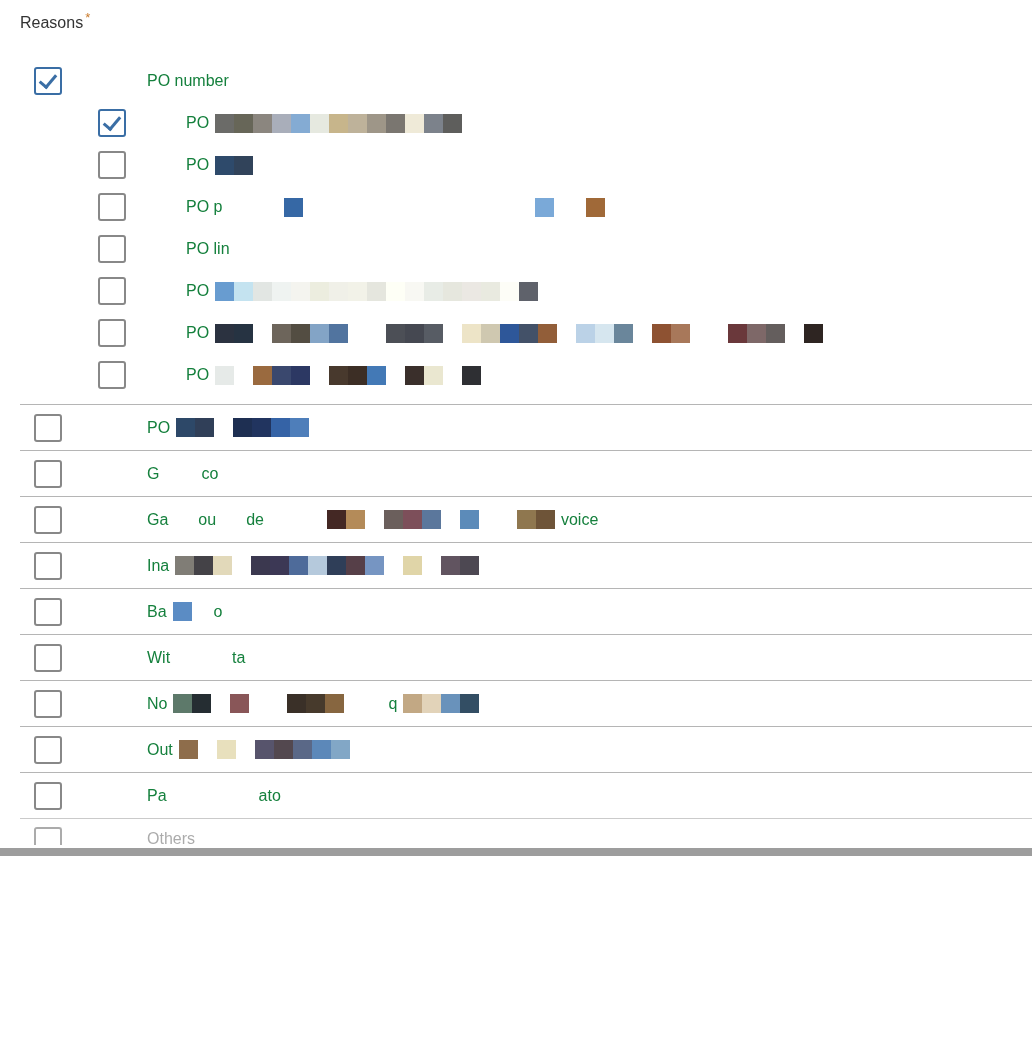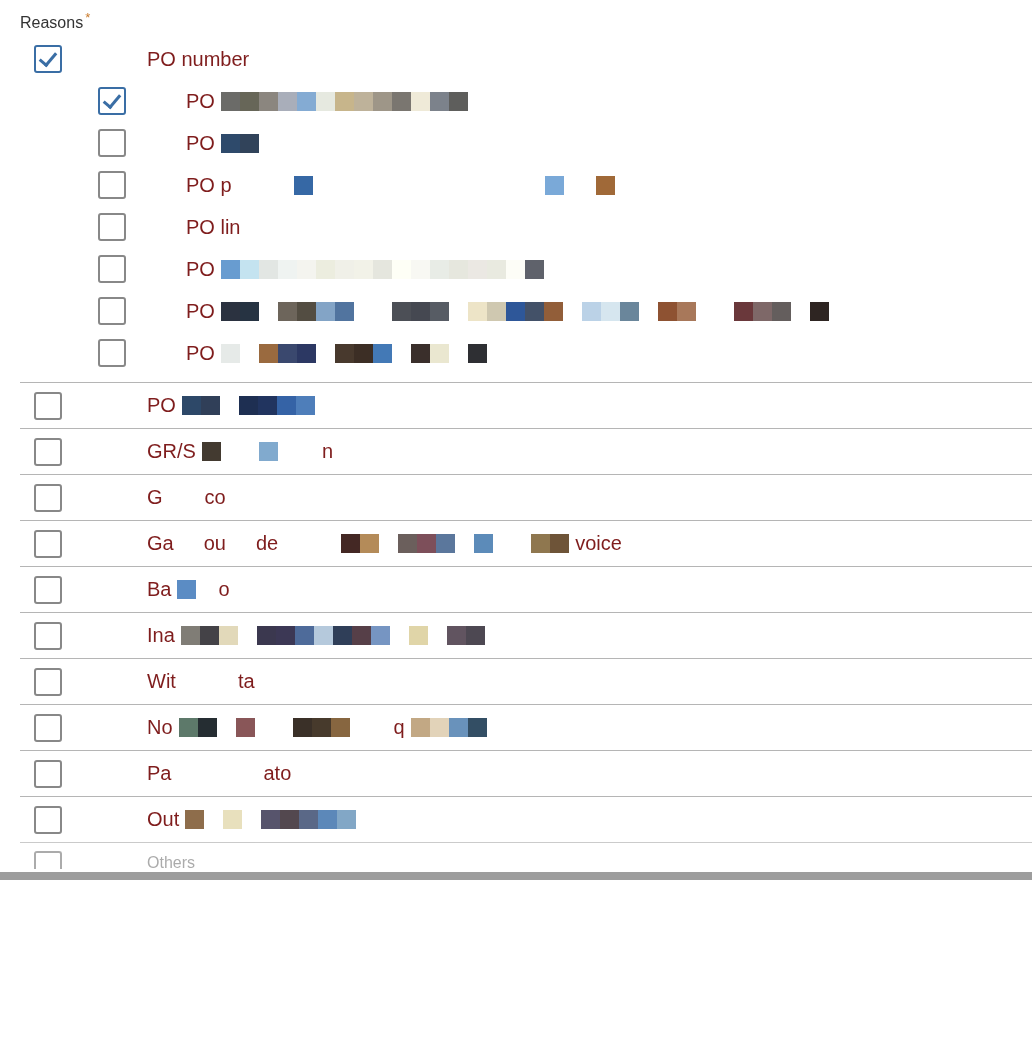--- a/index.html
+++ b/index.html
@@ -8,21 +8,21 @@
       padding: 10px 0 0 20px;
       font-family: Arial, Helvetica, sans-serif;
       font-size: 15px;
       color: #333;
       background: #fff;
       width: 1032px;
     }
     .section-label {
       color: #333;
       font-size: 16px;
-      margin-bottom: 6px;
+      margin-bottom: 28px;
     }
     .required-star {
       color: #c97a2b;
       font-size: 13px;
       margin-left: 2px;
       vertical-align: super;
     }
     .row {
       display: flex;
       align-items: center;
@@ -59,22 +59,22 @@
       width: 7px;
       height: 14px;
       border: solid #3a6ea5;
       border-width: 0 3px 3px 0;
       transform: rotate(40deg);
     }
     .cb.unchecked {
       border-color: #888;
     }
     .lbl {
-      color: #7f1d1d;
-      font-size: 20px;
+      color: #15803d;
+      font-size: 16px;
       display: flex;
       align-items: center;
       gap: 6px;
       flex-wrap: wrap;
     }
     .mosaic {
       display: inline-flex;
       gap: 0;
     }
     .mosaic span {
@@ -271,35 +271,20 @@
           <span style="background:#303f58"></span>
           <span style="background:#fff"></span>
           <span style="background:#1e2f52"></span>
           <span style="background:#21345f"></span>
           <span style="background:#3563a6"></span>
           <span style="background:#4e7eba"></span>
         </span>
     </span>
   </div>
 
-  <div class="row row-main">
-    <input type="checkbox" class="cb unchecked" style="">
-    <span class="lbl">
-      <span>GR/S</span>
-      <span class="mosaic">
-          <span style="background:#433a30"></span>
-          <span style="background:#fff"></span>
-          <span style="background:#fff"></span>
-          <span style="background:#81aace"></span>
-          <span style="background:#fff"></span>
-          <span style="background:#fff"></span>
-        </span>
-      <span>n</span>
-    </span>
-  </div>
 
 
 
 
   <div class="row row-main">
     <input type="checkbox" class="cb unchecked" style="">
     <span class="lbl">
       <span>G</span>
       <span style="display:inline-block;width:30px"></span>
       <span>co</span>
@@ -325,32 +310,20 @@
           <span style="background:#7d4f5a"></span>
           <span style="background:#5b779c"></span>
           <span style="background:#fff"></span>
           <span style="background:#5c8bb9"></span>
           <span style="background:#fff"></span>
           <span style="background:#fff"></span>
           <span style="background:#8f774f"></span>
           <span style="background:#6e5438"></span>
         </span>
       <span>voice</span>
-    </span>
-  </div>
-
-  <div class="row row-main">
-    <input type="checkbox" class="cb unchecked" style="">
-    <span class="lbl">
-      <span>Ba</span>
-      <span class="mosaic">
-          <span style="background:#5b8cc4"></span>
-        </span>
-      <span style="display:inline-block;width:10px"></span>
-      <span>o</span>
     </span>
   </div>
 
   <div class="row row-main">
     <input type="checkbox" class="cb unchecked" style="">
     <span class="lbl">
       <span>Ina</span>
       <span class="mosaic">
           <span style="background:#807d76"></span>
           <span style="background:#444247"></span>
@@ -368,20 +341,32 @@
           <span style="background:#fff"></span>
           <span style="background:#615460"></span>
           <span style="background:#4d4852"></span>
         </span>
     </span>
   </div>
 
   <div class="row row-main">
     <input type="checkbox" class="cb unchecked" style="">
     <span class="lbl">
+      <span>Ba</span>
+      <span class="mosaic">
+          <span style="background:#5b8cc4"></span>
+        </span>
+      <span style="display:inline-block;width:10px"></span>
+      <span>o</span>
+    </span>
+  </div>
+
+  <div class="row row-main">
+    <input type="checkbox" class="cb unchecked" style="">
+    <span class="lbl">
       <span>Wit</span>
       <span style="display:inline-block;width:50px"></span>
       <span>ta</span>
     </span>
   </div>
 
   <div class="row row-main">
     <input type="checkbox" class="cb unchecked" style="">
     <span class="lbl">
       <span>No</span>
@@ -398,29 +383,20 @@
           <span style="background:#fff"></span>
           <span style="background:#fff"></span>
         </span>
       <span>q</span>
       <span class="mosaic">
           <span style="background:#c2a884"></span>
           <span style="background:#e2d3b9"></span>
           <span style="background:#6992bb"></span>
           <span style="background:#334e64"></span>
         </span>
-    </span>
-  </div>
-
-  <div class="row row-main">
-    <input type="checkbox" class="cb unchecked" style="">
-    <span class="lbl">
-      <span>Pa</span>
-      <span style="display:inline-block;width:80px"></span>
-      <span>ato</span>
     </span>
   </div>
 
   <div class="row row-main">
     <input type="checkbox" class="cb unchecked" style="">
     <span class="lbl">
       <span>Out</span>
       <span class="mosaic">
           <span style="background:#8e6d4b"></span>
           <span style="background:#fff"></span>
@@ -428,19 +404,28 @@
           <span style="background:#fff"></span>
           <span style="background:#57546c"></span>
           <span style="background:#53484f"></span>
           <span style="background:#5a6887"></span>
           <span style="background:#5c88b9"></span>
           <span style="background:#82a7c6"></span>
         </span>
     </span>
   </div>
 
+  <div class="row row-main">
+    <input type="checkbox" class="cb unchecked" style="">
+    <span class="lbl">
+      <span>Pa</span>
+      <span style="display:inline-block;width:80px"></span>
+      <span>ato</span>
+    </span>
+  </div>
+
   <div class="row row-others">
     <input type="checkbox" class="cb unchecked" style="height: 18px; border-bottom: none; border-radius: 3px 3px 0px 0px;">
     <span class="lbl" style="color:#888;font-size:16px">Others</span>
   </div>
 </div>
 
 <div class="bottom-bar"></div>
 
 </body></html>

